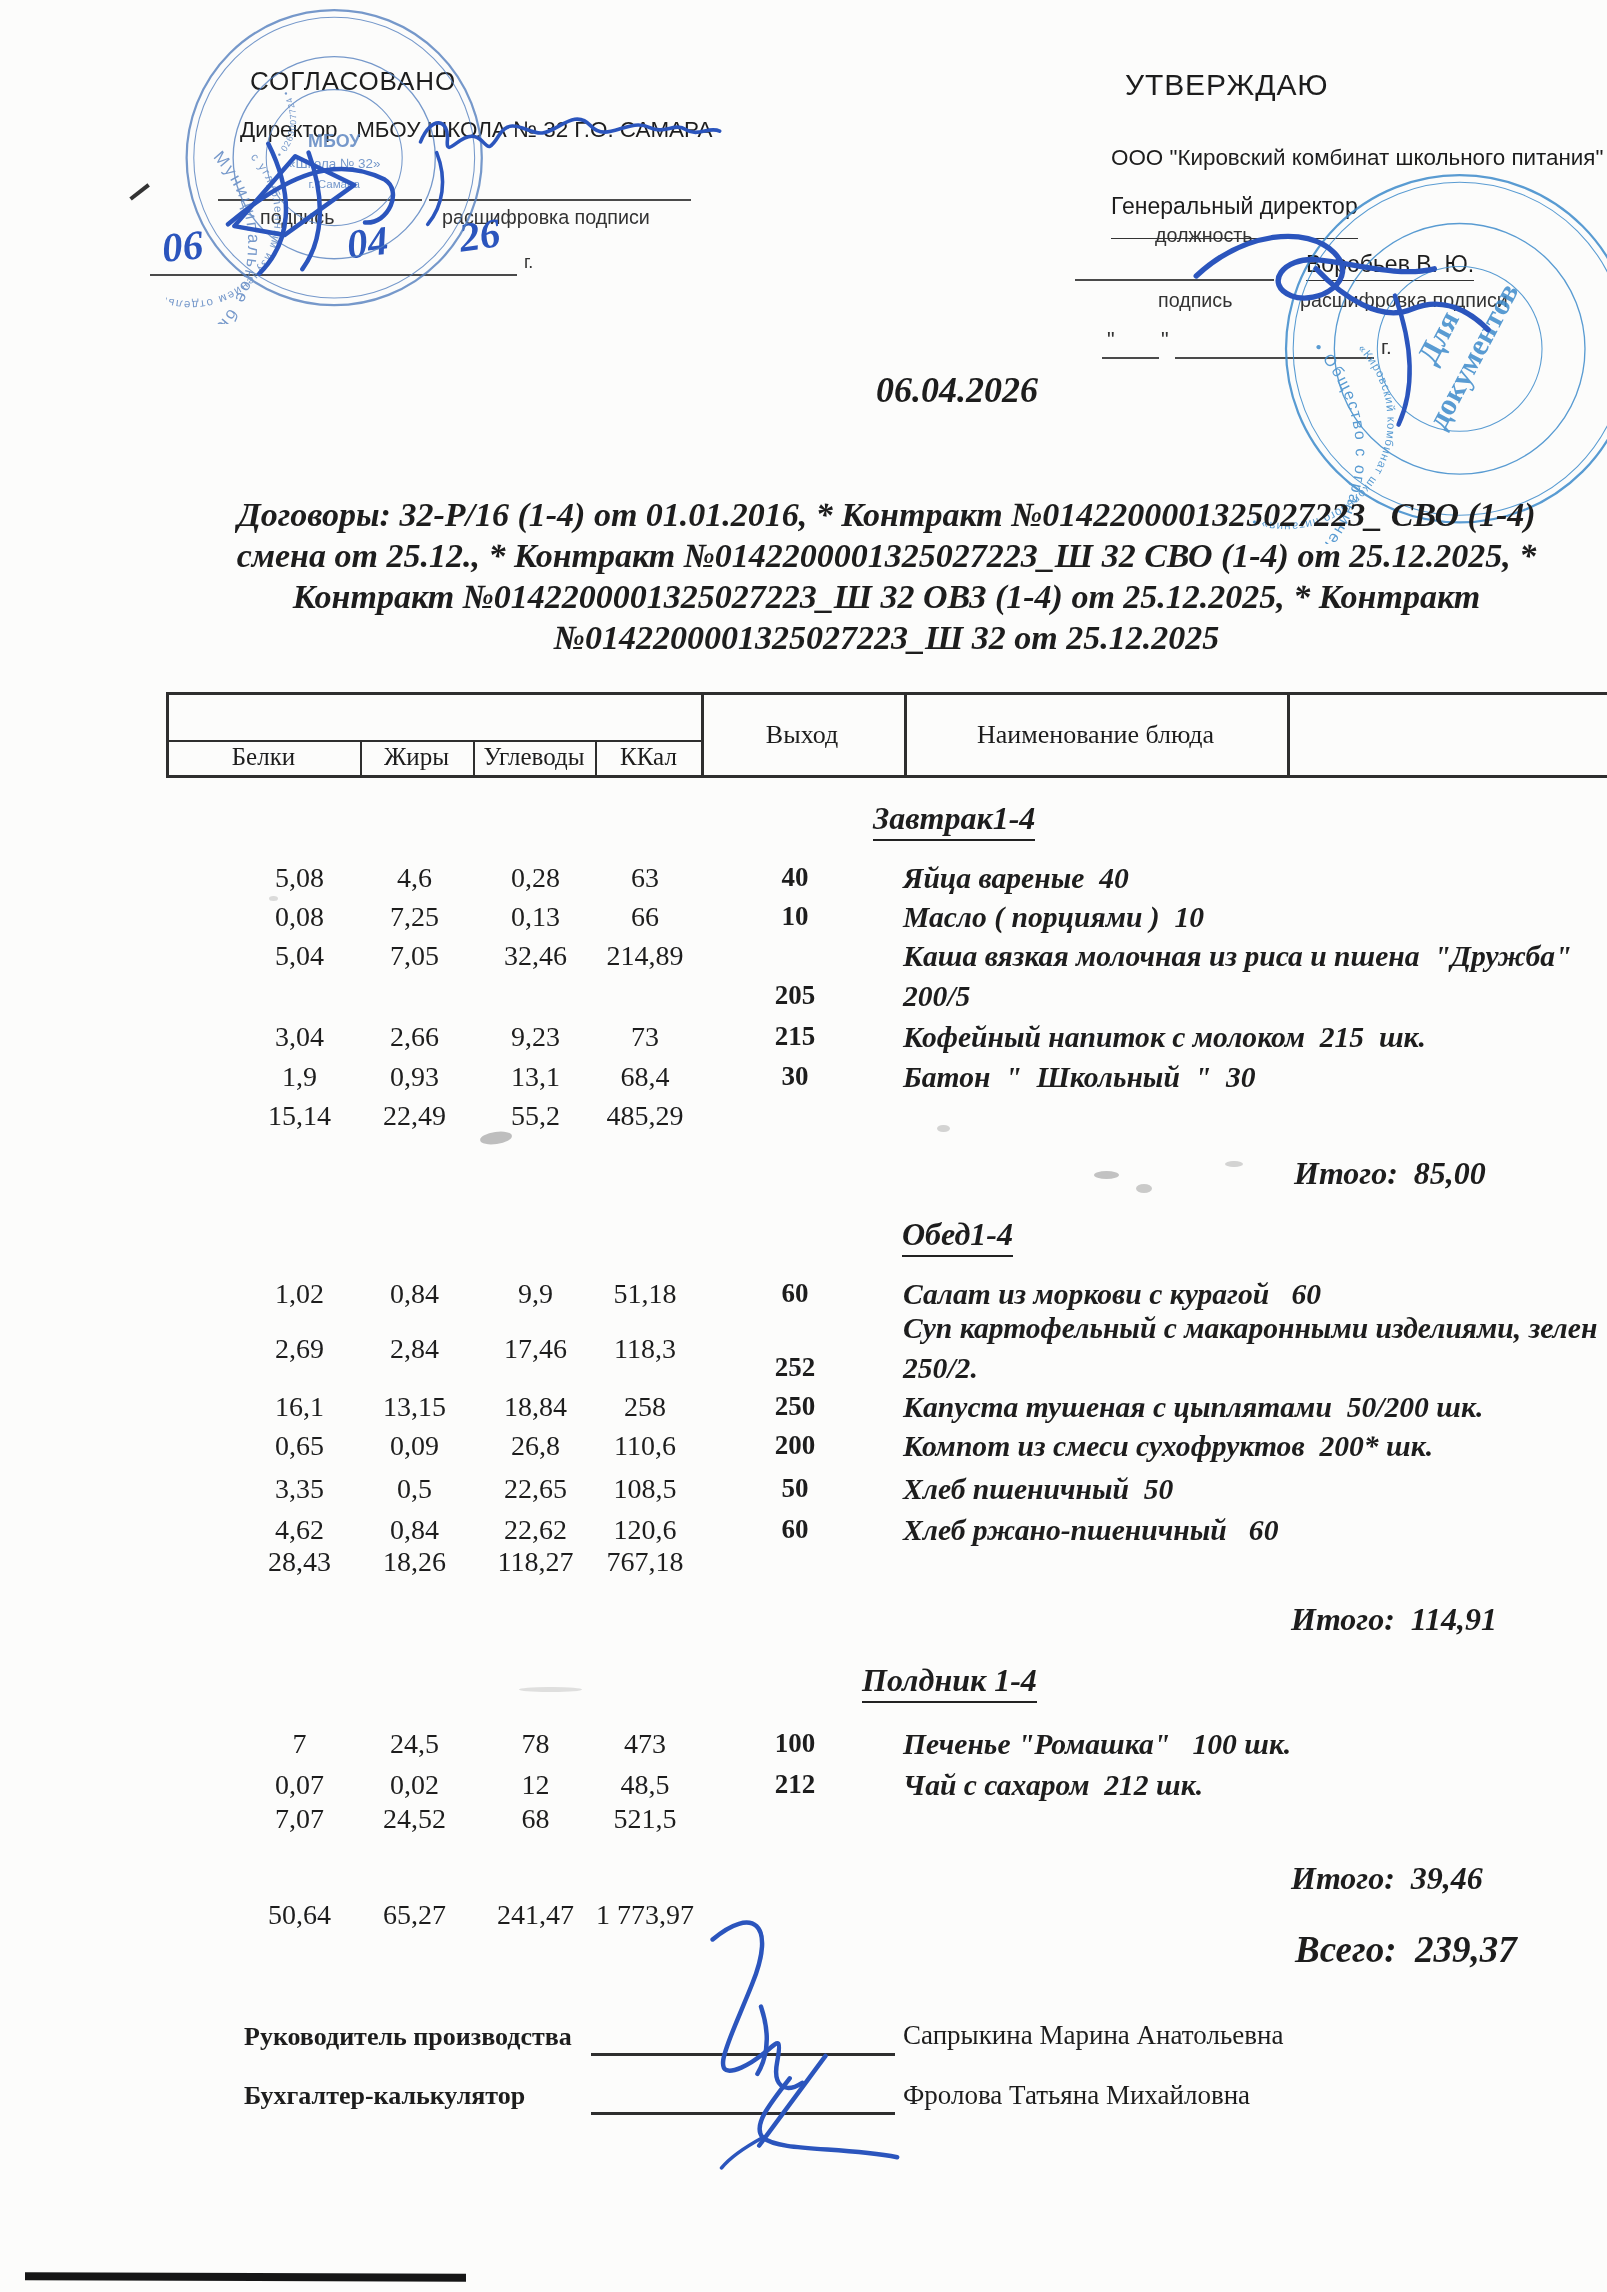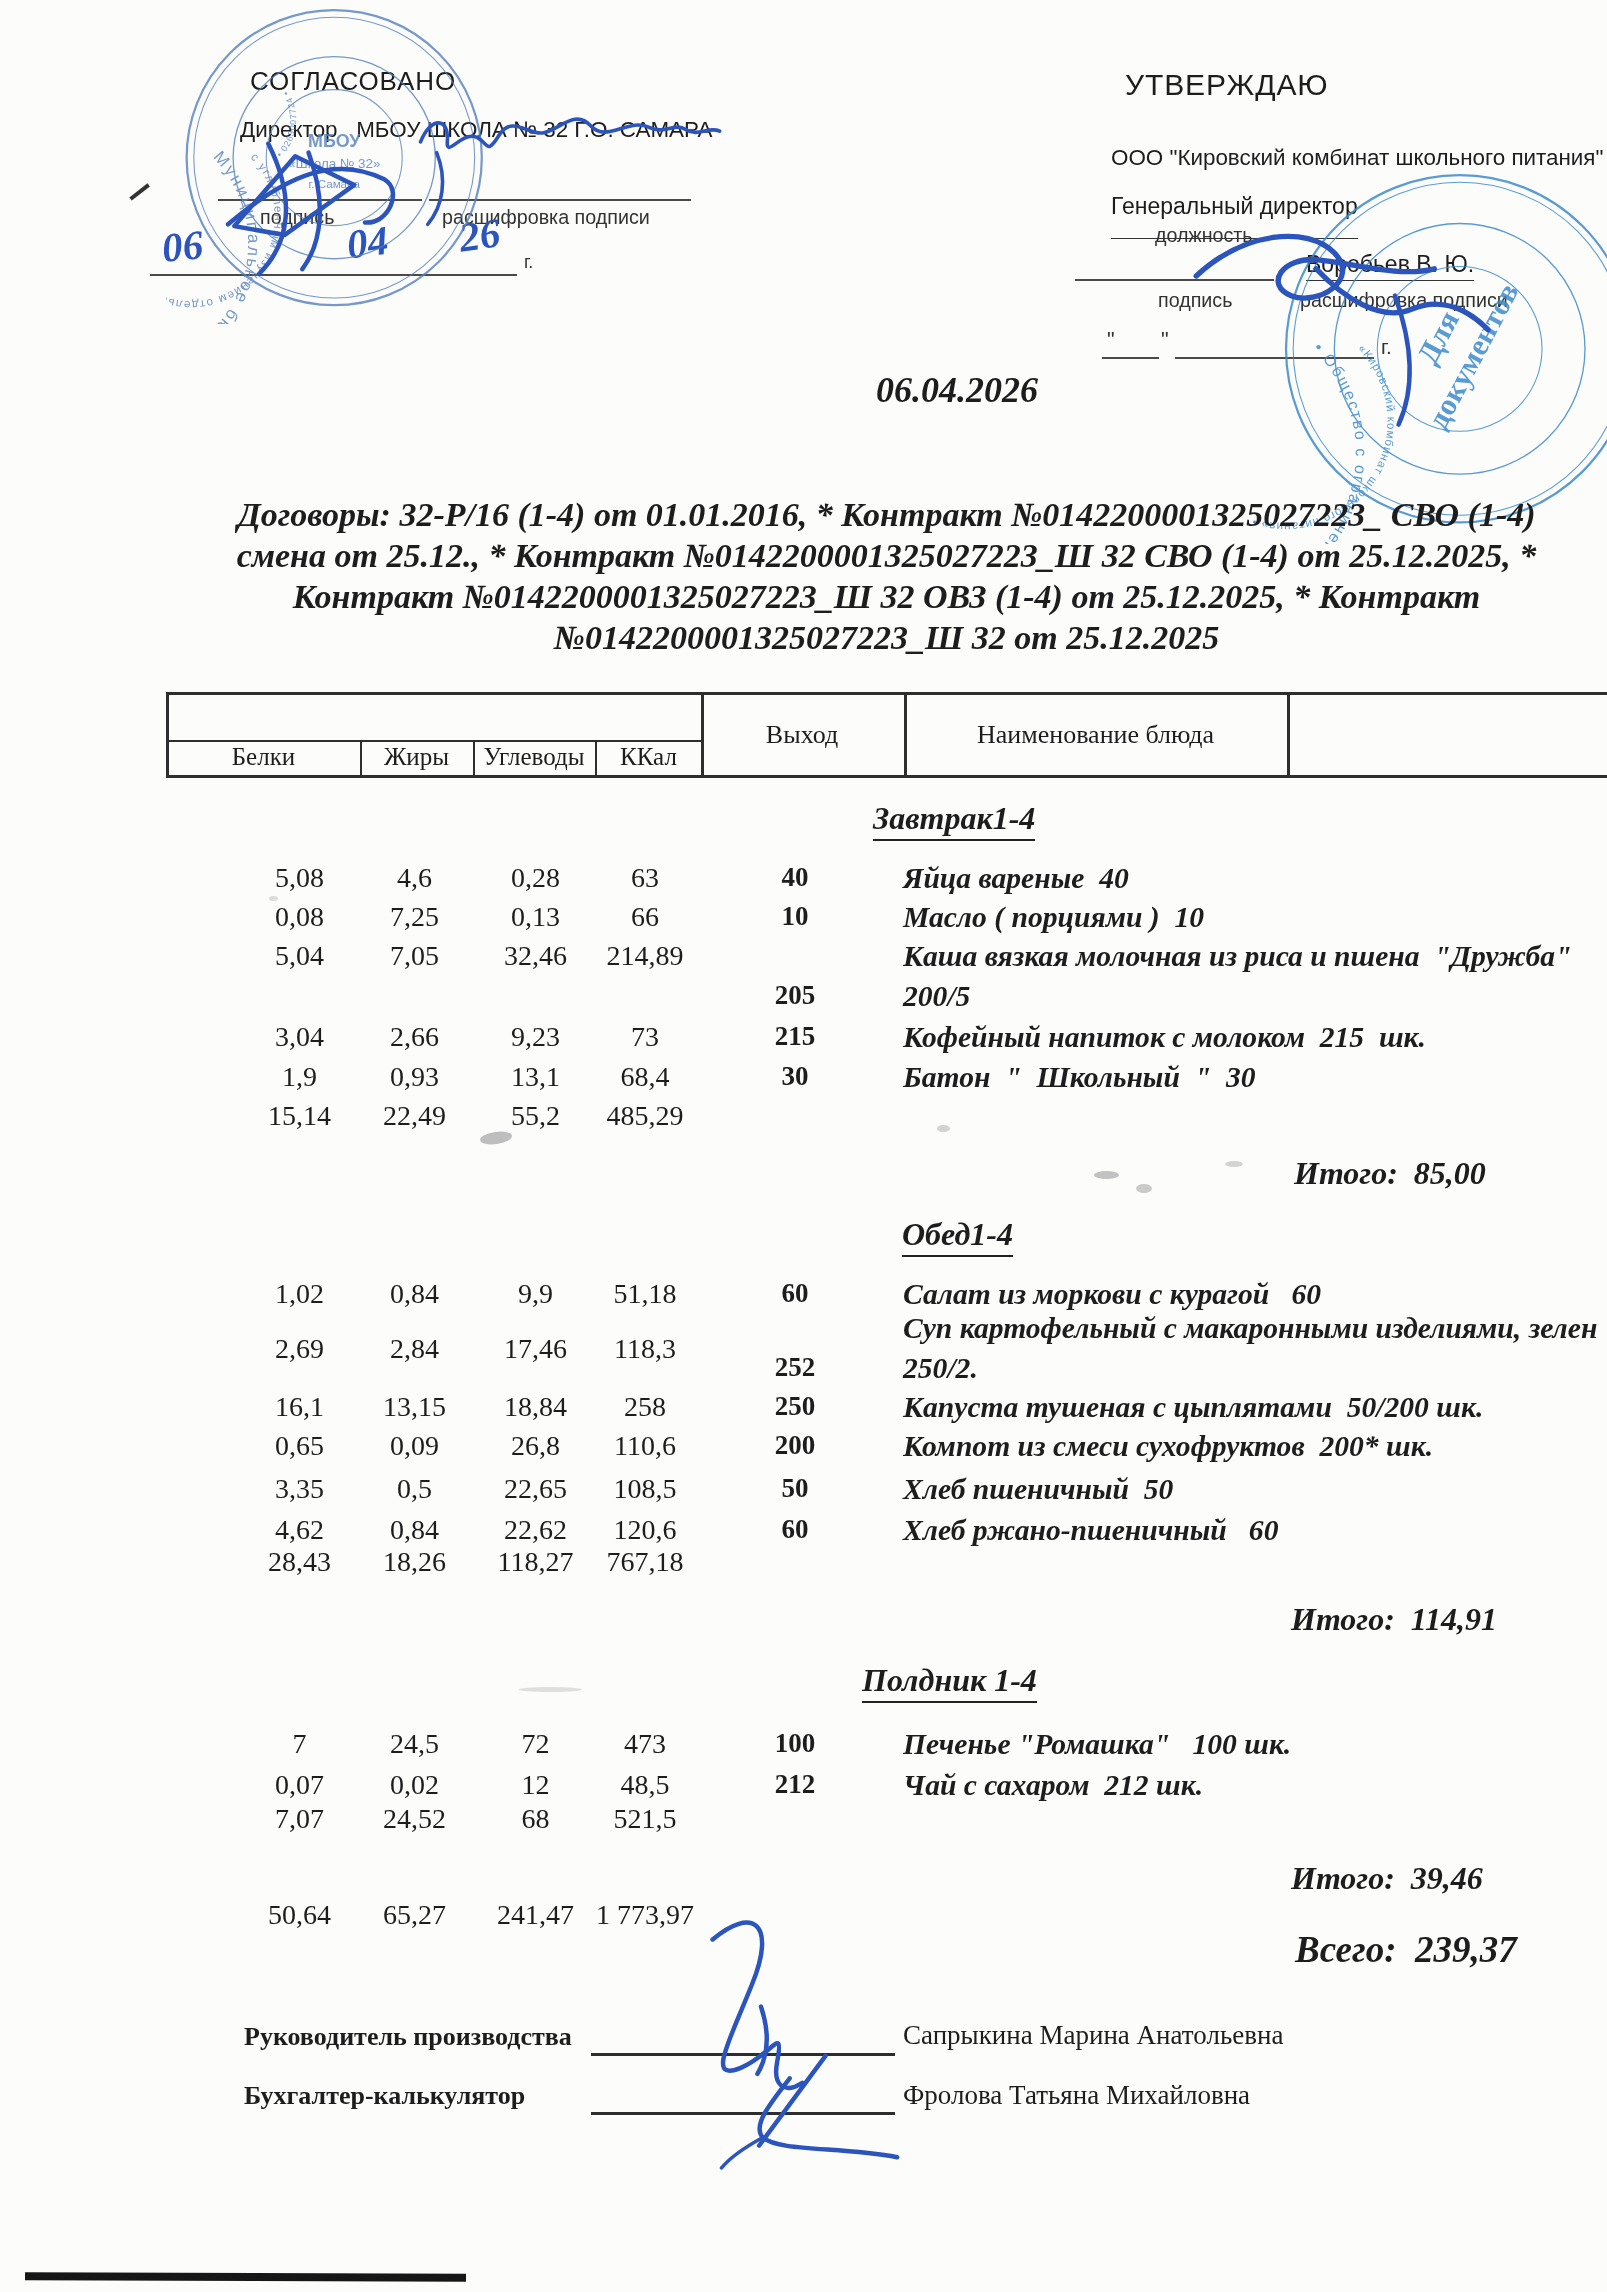--- a/index.html
+++ b/index.html
@@ -259,21 +259,21 @@
     <span class="cc num">118,27</span>
     <span class="ck num">767,18</span>
   </div>
   <div class="itogo" style="left:1291px;top:1601px;">Итого:  114,91</div>
 
   <div class="sec" style="left:862px;top:1662px;">Полдник 1-4</div>
 
   <div class="row abs" style="top:1728px;width:100%;">
     <span class="cb num">7</span>
     <span class="cf num">24,5</span>
-    <span class="cc num">72</span>
+    <span class="cc num">78</span>
     <span class="ck num">473</span>
     <span class="co">100</span>
     <span class="cd">Печенье "Ромашка"   100 шк.</span>
   </div>
   <div class="row abs" style="top:1769px;width:100%;">
     <span class="cb num">0,07</span>
     <span class="cf num">0,02</span>
     <span class="cc num">12</span>
     <span class="ck num">48,5</span>
     <span class="co">212</span>

